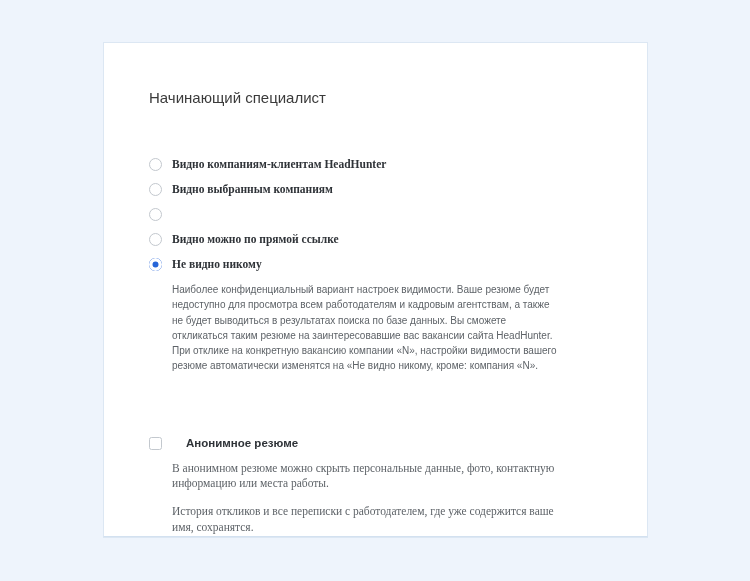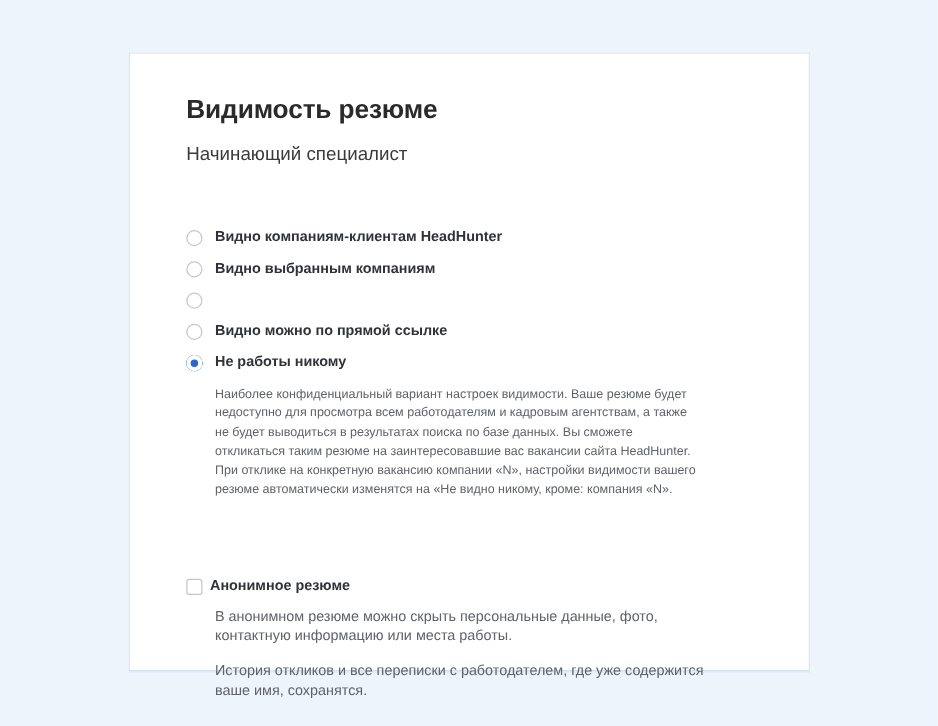--- a/index.html
+++ b/index.html
@@ -57,20 +57,21 @@
 
   
   .radio-group {
     margin-top: 49px;
   }
 
   .radio-row {
     display: flex;
     align-items: flex-start;
     margin-bottom: 11px;
+    font-family: Liberation Serif, serif;
   }
 
   .radio-mark {
     flex: 0 0 auto;
     width: 13px;
     height: 13px;
     border-radius: 50%;
     border: 1px solid #c3c8ce;
     background: #ffffff;
     margin-top: 1px;
@@ -114,46 +115,46 @@
     flex: 0 0 auto;
     width: 13px;
     height: 13px;
     border-radius: 2.5px;
     border: 1px solid #c3c8ce;
     background: #ffffff;
     margin-top: 1px;
   }
 
   .checkbox-label {
-    margin-left: 6px;
+    margin-left: 24px;
     font-size: 11.5px;
     font-weight: bold;
     line-height: 14px;
     color: #2f3338;
   }
 
   .checkbox-desc {
     margin: 11px 0 0 23px;
     width: 400px;
     font-size: 11.5px;
     line-height: 15.3px;
     color: #5e6368;
+    font-family: Liberation Serif, serif;
   }
   .checkbox-desc + .checkbox-desc {
     margin-top: 13px;
   }
 </style>
 </head>
 <body>
 
 <div class="page">
   <div class="card">
     <div class="card-inner">
 
-      <h1 class="page-title">Видимость резюме</h1>
 
       <div class="page-subtitle">Начинающий специалист</div>
 
       <div class="radio-group">
 
         <div class="radio-row">
           <span class="radio-mark"></span>
           <span class="radio-label">Видно компаниям-клиентам HeadHunter</span>
         </div>
 
@@ -166,21 +167,21 @@
           <span class="radio-mark"></span>
         </div>
 
         <div class="radio-row">
           <span class="radio-mark"></span>
           <span class="radio-label">Видно можно по прямой ссылке</span>
         </div>
 
         <div class="radio-row selected">
           <span class="radio-mark"></span>
-          <span class="radio-label">Не работы никому</span>
+          <span class="radio-label">Не видно никому</span>
         </div>
 
         <p class="option-desc">Наиболее конфиденциальный вариант настроек видимости. Ваше резюме будет недоступно для просмотра всем работодателям и кадровым агентствам, а также не будет выводиться в результатах поиска по базе данных. Вы сможете откликаться таким резюме на заинтересовавшие вас вакансии сайта HeadHunter. При отклике на конкретную вакансию компании «N», настройки видимости вашего резюме автоматически изменятся на «Не видно никому, кроме: компания «N».</p>
       </div>
 
       <div class="checkbox-block">
         <div class="checkbox-row">
           <span class="checkbox-mark"></span>
           <span class="checkbox-label">Анонимное резюме</span>
         </div>

